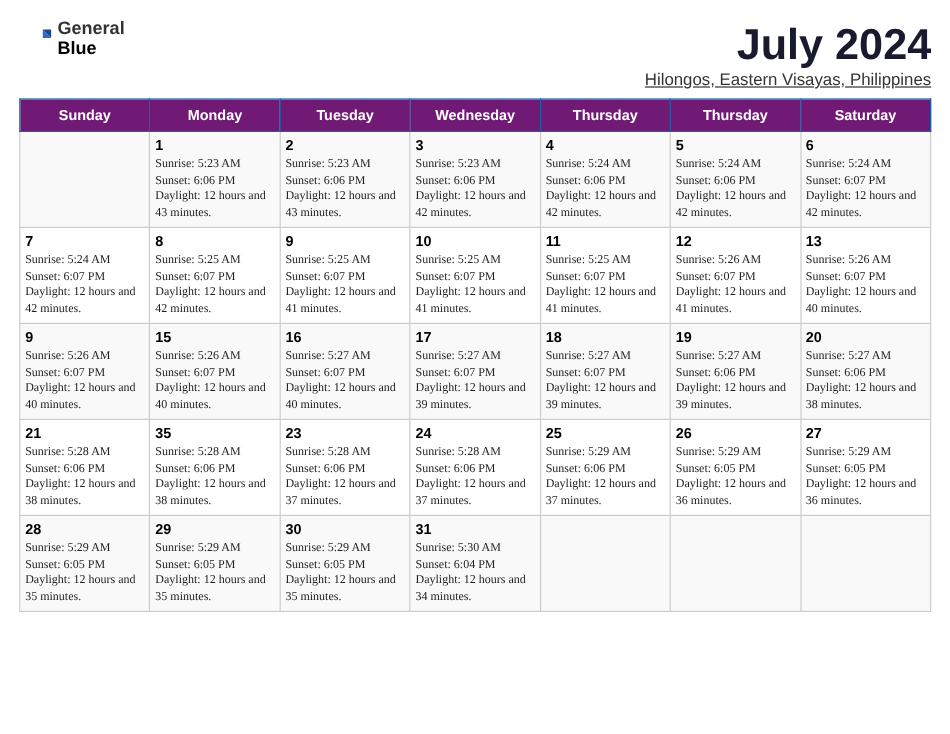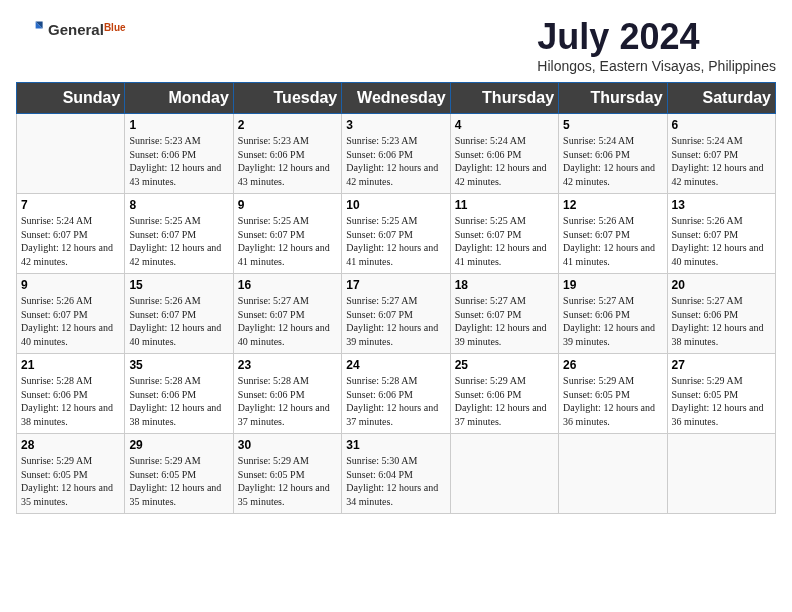--- a/index.html
+++ b/index.html
@@ -16,59 +16,61 @@
       align-items: flex-start;
       margin-bottom: 8px;
     }
     .logo {
       display: flex;
       align-items: center;
       gap: 4px;
     }
     .logo-text {
       display: flex;
-      flex-direction: row;
+      flex-direction: column;
       line-height: 1.1;
     }
     .logo-general {
       font-size: 15px;
       font-weight: bold;
       color: #333;
     }
     .logo-blue {
-      font-size: 10px;
-      font-weight: bold;
-      color: #c2410c;
+      font-size: 15px;
+      font-weight: bold;
+      color: #000000;
     }
     .logo-icon {
       width: 28px;
       height: 28px;
     }
     .title-area {
+      text-align: right;
     }
     .main-title {
       font-size: 36px;
       font-weight: bold;
       color: #1a1a2e;
     }
     .subtitle {
       font-size: 14px;
       color: #333;
+      text-decoration: underline;
     }
     table {
       width: 100%;
       border-collapse: collapse;
       font-size: 11px;
     }
     thead tr th {
-      background-color: #404040;
+      background-color: #701a75;
       color: #fff;
       padding: 6px 4px;
-      text-align: right;
-      font-size: 16px;
+      text-align: center;
+      font-size: 12px;
       font-weight: bold;
       border: 1px solid #1a5fa8;
     }
     tbody tr td {
       border: 1px solid #ccc;
       vertical-align: top;
       padding: 4px 4px;
       min-height: 70px;
       height: 80px;
       width: calc(100% / 7);

